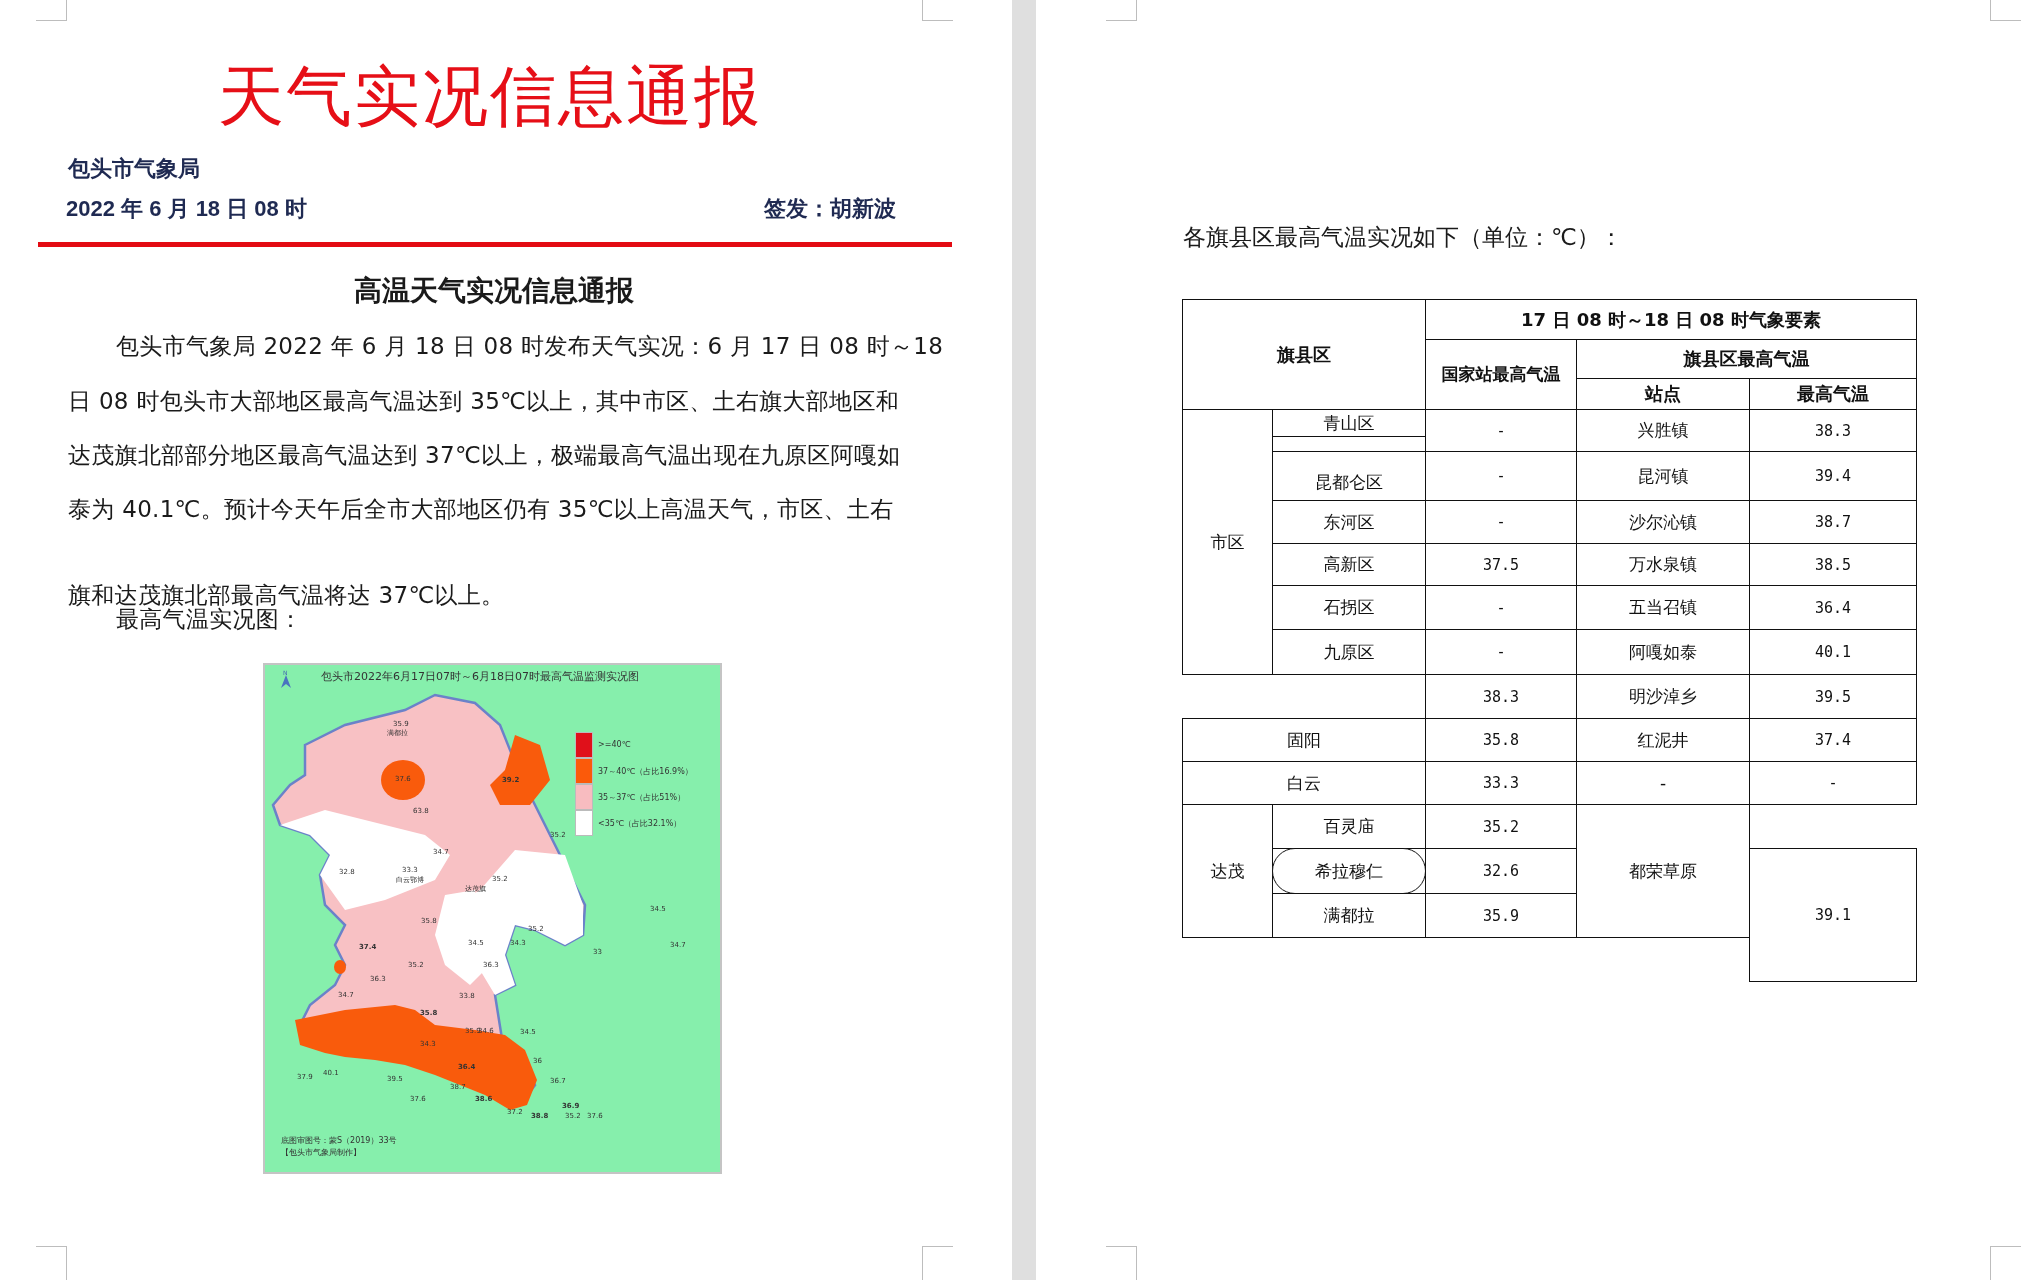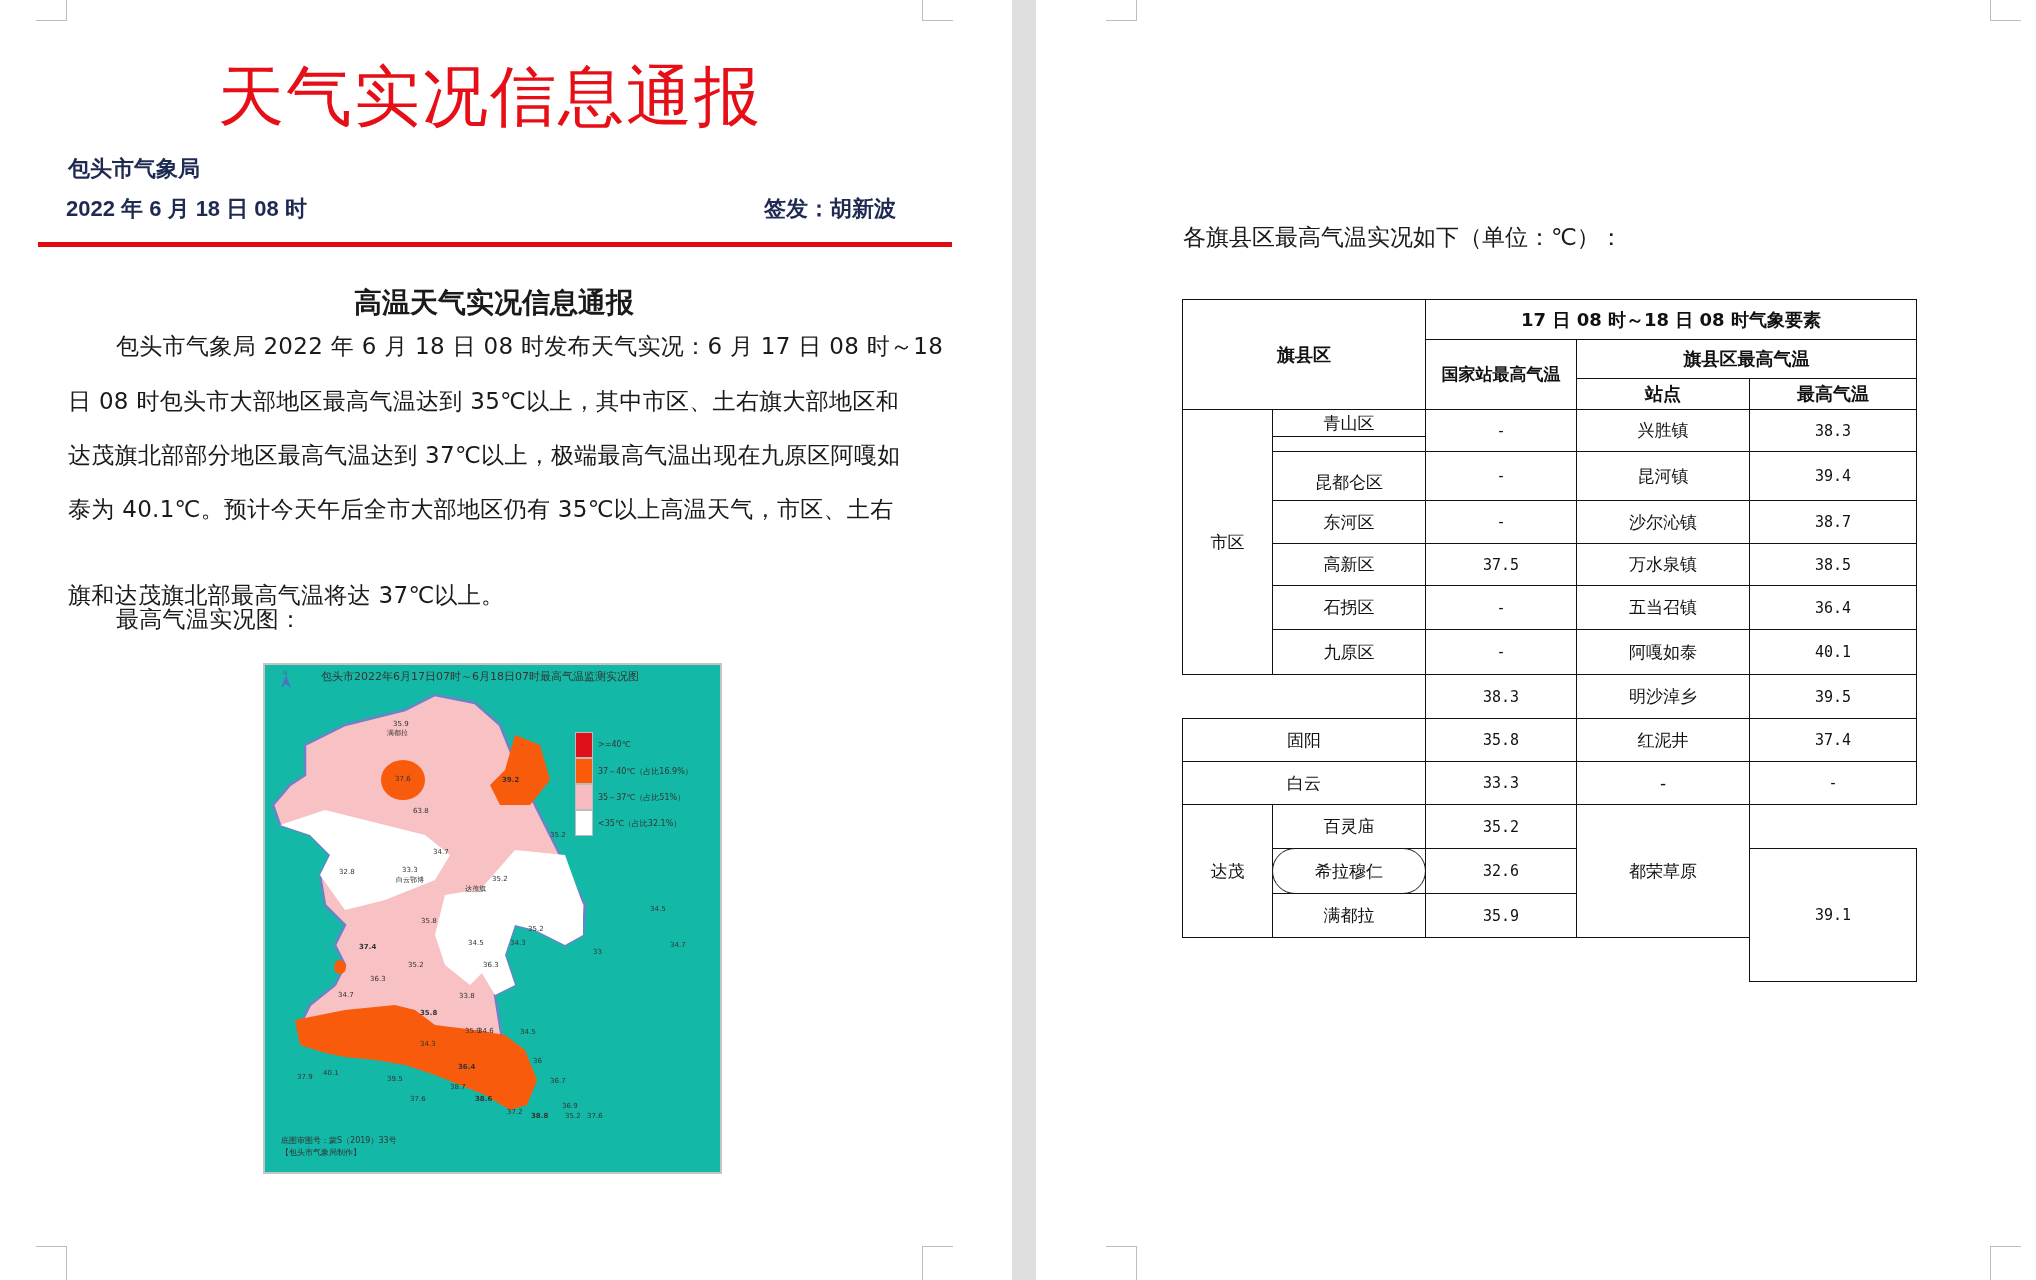--- a/index.html
+++ b/index.html
@@ -6,23 +6,23 @@
   body{width:2036px;height:1280px;position:relative;overflow:hidden;background:#fdfdfd;font-family:"DejaVu Sans","Liberation Sans",sans-serif;color:#1a1a1a;}
   .page{position:absolute;top:0;height:1280px;background:#ffffff;}
   #page-left{left:0;width:1012px;}
   #page-right{left:1036px;width:1000px;}
   #gutter{position:absolute;left:1012px;top:0;width:24px;height:1280px;background:#dfdfdf;}
   .mark{position:absolute;border-color:#bdbdbd;border-style:solid;border-width:0;}
   .abs{position:absolute;white-space:nowrap;}
   #big-title{left:0;width:980px;top:52px;text-align:center;font-size:66px;color:#e60f17;letter-spacing:2px;font-family:"DejaVu Sans",sans-serif;}
   .hdr{color:#1f2a52;font-weight:bold;font-size:22px;font-family:"DejaVu Serif",serif;}
   #red-rule{left:38px;top:242px;width:914px;height:5px;background:#e30b13;}
-  #subtitle{left:0;width:988px;top:272px;text-align:center;font-size:28px;font-weight:bold;font-family:"DejaVu Serif",serif;margin-top:12px;}
+  #subtitle{left:0;width:988px;top:272px;text-align:center;font-size:28px;font-weight:bold;font-family:"DejaVu Serif",serif;}
   .body-line{font-size:23px;left:68px;font-family:"DejaVu Sans",sans-serif;letter-spacing:0.3px;}
-  #map-frame{left:263px;top:663px;width:459px;height:511px;border:2px solid #c4c4c4;background:#14b8a6;box-sizing:border-box;overflow:hidden;}
+  #map-frame{left:263px;top:663px;width:459px;height:511px;border:2px solid #c4c4c4;background:#86efac;box-sizing:border-box;overflow:hidden;}
   #map-title{left:56px;top:4px;font-size:11px;color:#333;}
   .map-lbl{position:absolute;font-size:7px;color:#333;white-space:nowrap;}
   .legend-box{position:absolute;left:310px;width:18px;height:26px;border:1px solid #bbb;box-sizing:border-box;}
   .legend-txt{position:absolute;left:333px;font-size:8px;color:#333;white-space:nowrap;}
   #map-footer{left:16px;top:470px;font-size:8px;color:#333;line-height:12px;}
   #right-intro{left:1183px;top:222px;font-size:23px;}
   #table{position:absolute;left:1182px;top:299px;width:735px;height:639px;}
   .cell{position:absolute;box-sizing:border-box;border:1.5px solid #111;display:flex;align-items:center;justify-content:center;font-size:17px;color:#111;background:#fff;}
   .th{font-weight:bold;font-size:18px;}
   .num{font-family:"DejaVu Sans Mono","Liberation Mono",monospace;font-size:15px;}
@@ -117,21 +117,21 @@
   <span class="map-lbl" style="left:32px;top:408px;">37.9</span>
   <span class="map-lbl" style="left:58px;top:404px;">40.1</span>
   <span class="map-lbl" style="left:185px;top:418px;">38.7</span>
   <span class="map-lbl" style="left:122px;top:410px;">39.5</span>
   <span class="map-lbl" style="left:145px;top:430px;">37.6</span>
   <span class="map-lbl" style="left:210px;top:430px;font-weight:bold;">38.6</span>
   <span class="map-lbl" style="left:242px;top:443px;">37.2</span>
   <span class="map-lbl" style="left:266px;top:447px;font-weight:bold;">38.8</span>
   <span class="map-lbl" style="left:322px;top:447px;">37.6</span>
   <span class="map-lbl" style="left:300px;top:447px;">35.2</span>
-  <span class="map-lbl" style="left:297px;top:437px;">36.9</span>
+  <span class="map-lbl" style="left:297px;top:437px;font-weight:bold;">36.9</span>
   <span class="map-lbl" style="left:285px;top:412px;">36.7</span>
 
   <div class="legend-box" style="top: 67px; background: rgb(224, 16, 26);" title="&gt;=40℃"></div>
   <div class="legend-box" style="top: 93px; background: rgb(251, 90, 10);" title="37～40℃（占比16.9%）"></div>
   <div class="legend-box" style="top: 119px; background: rgb(248, 188, 192);" title="35～37℃（占比51%）"></div>
   <div class="legend-box" style="top: 145px; background: rgb(255, 255, 255);" title="&lt;35℃（占比32.1%）"></div>
   <span class="legend-txt" style="top:75px;">&gt;=40℃</span>
   <span class="legend-txt" style="top:101px;">37～40℃（占比16.9%）</span>
   <span class="legend-txt" style="top:127px;">35～37℃（占比51%）</span>
   <span class="legend-txt" style="top:153px;">&lt;35℃（占比32.1%）</span>

